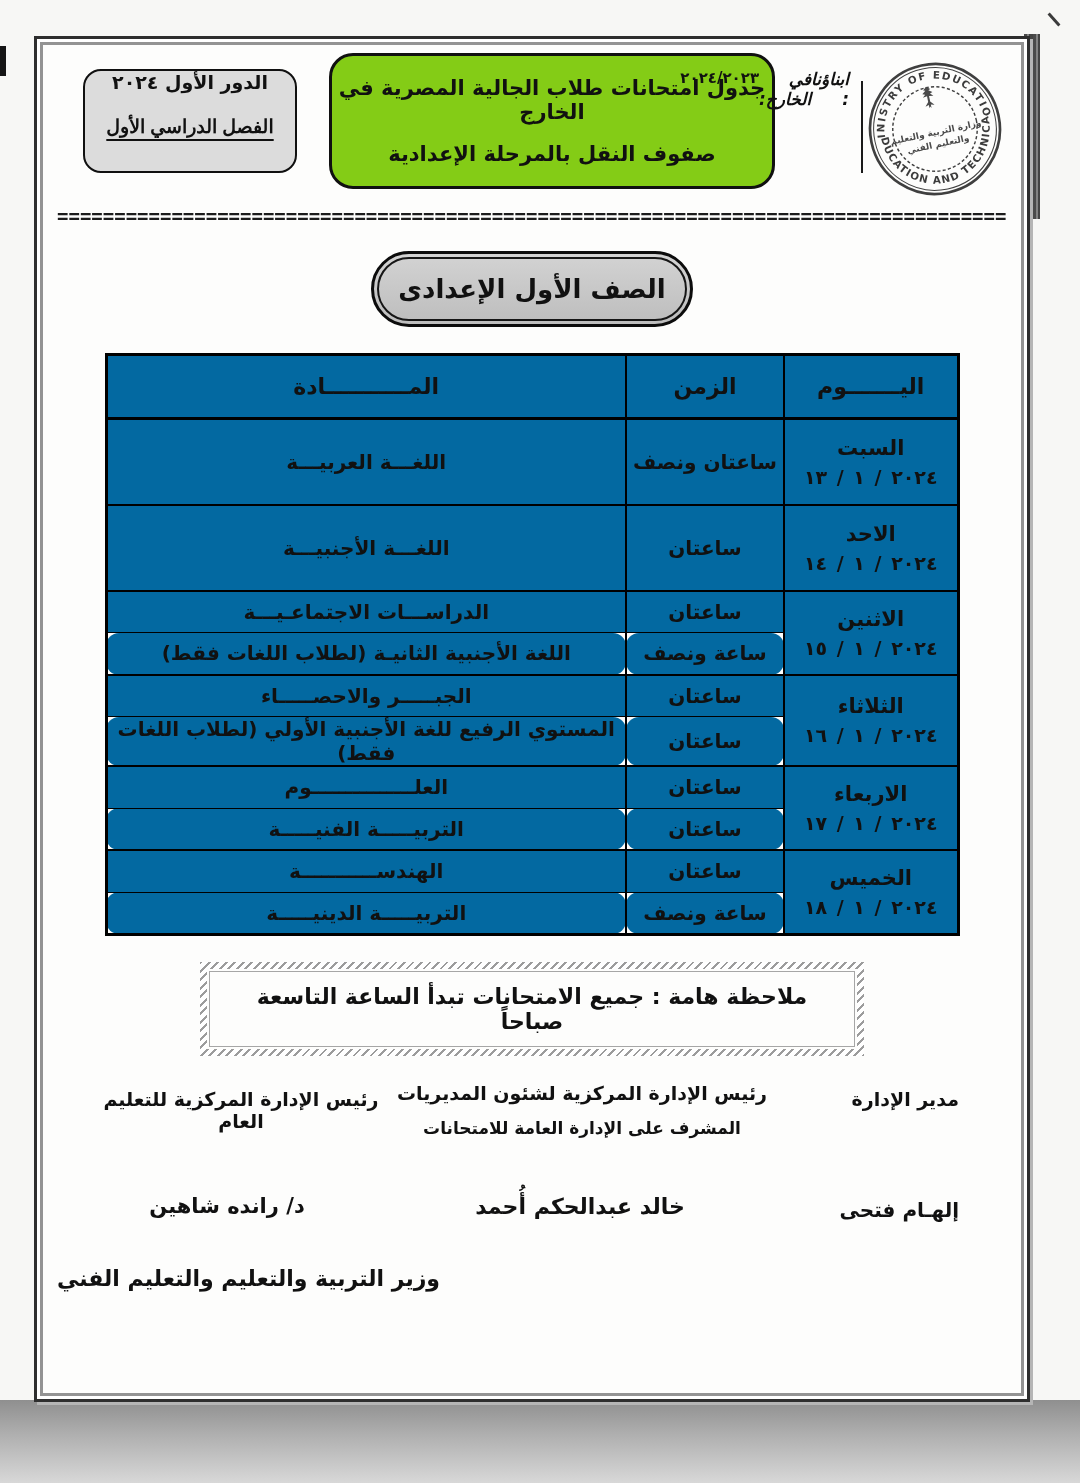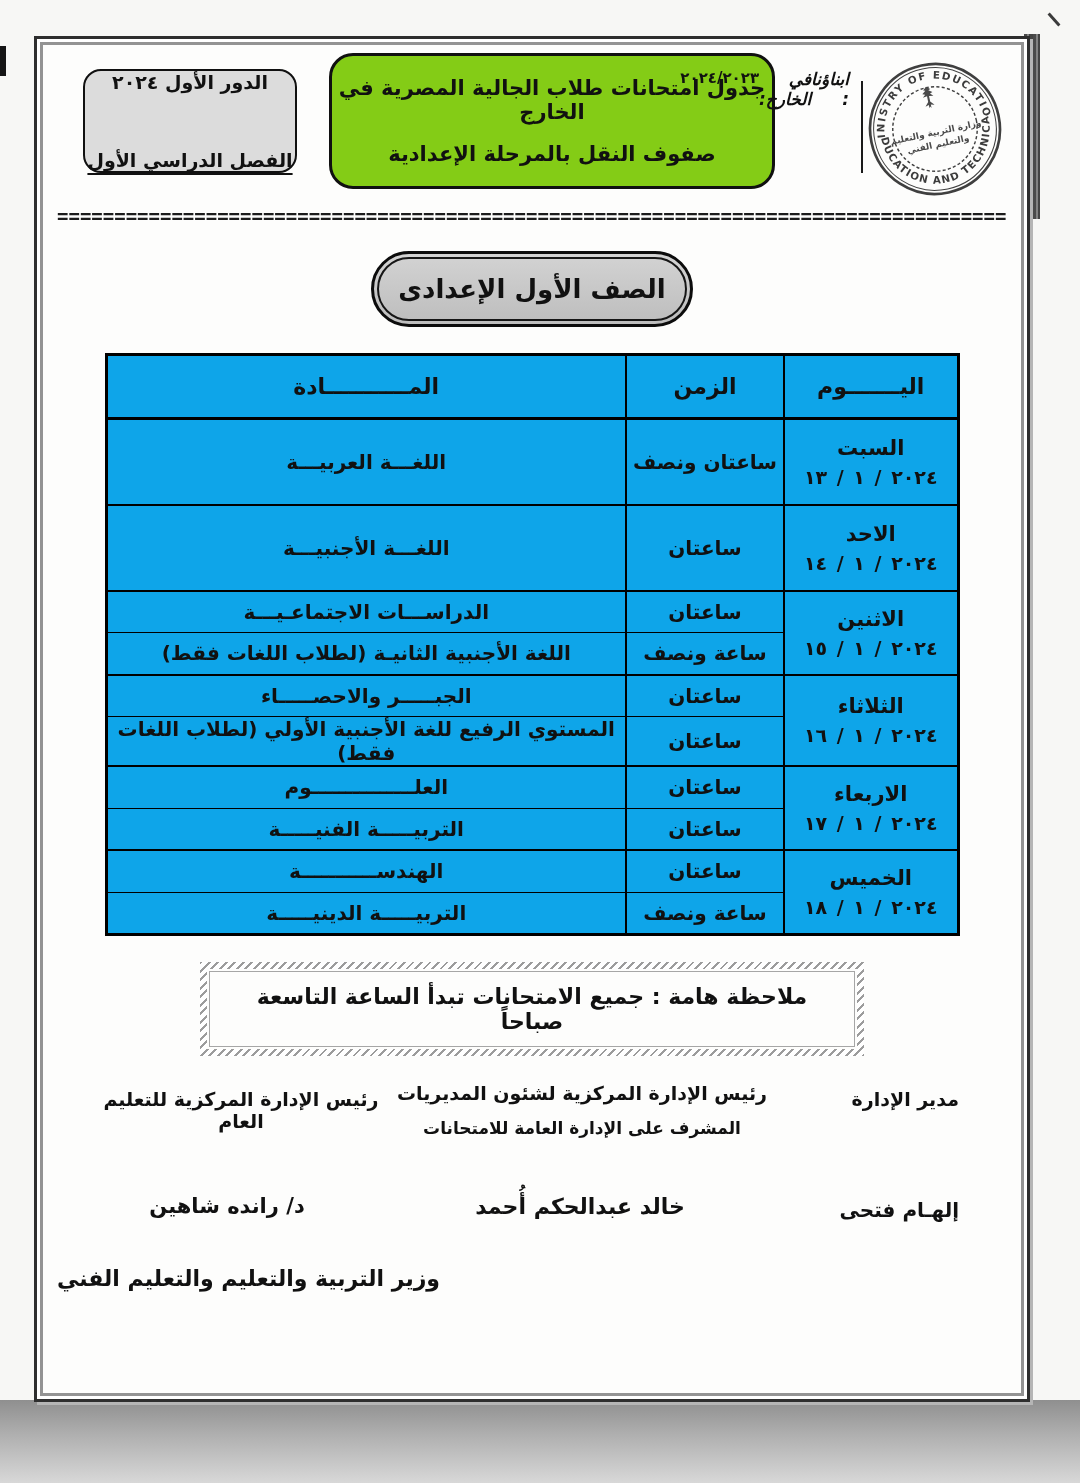--- a/index.html
+++ b/index.html
@@ -38,24 +38,24 @@
   }
   
   .header { position:relative; height:146px; }
   .session-box {
     position:absolute; right:718px; left:26px; top:16px; height:108px;
     width:auto; max-width:215px; min-width:212px; left:auto; right:auto;
   }
   .session-box {
     position:absolute; left:26px; top:16px; width:214px; height:104px;
     background:#dcdcdc; border:2.5px solid #101010; border-radius:18px;
-    display:flex; flex-direction:column; justify-content:space-between; align-items:center; gap:22px;
+    display:flex; flex-direction:column; justify-content:flex-start; align-items:center; gap:22px;
     font-weight:bold; font-size:19px;
   }
-  .session-box .u { text-decoration:underline; text-underline-offset:6px; text-decoration-thickness:2px; }
+  .session-box .u { text-decoration:underline; text-underline-offset:6px; text-decoration-thickness:2px;font-family:Liberation Serif, serif; }
   .main-title-box {
     position:absolute; left:272px; top:0; width:446px; height:136px;
     background:#84cc16; border:3px solid #101010; border-radius:24px;
     display:flex; flex-direction:column; justify-content:center; align-items:center; gap:18px;
     font-weight:bold; font-size:21px; text-align:center;
   }
   .abroad-note {
     position:absolute; right:158px; top:16px; width:108px; height:120px;
     display:flex; justify-content:space-between; align-items:flex-start;
     font-weight:bold; font-style:italic; font-size:17px; text-align:right;
@@ -83,30 +83,30 @@
   .grade-pill::before {
     content:""; position:absolute; inset:3px; border:2px solid #161616; border-radius:34px;
   }
   
   table.exams {
     margin:26px auto 0 auto; width:852px; border-collapse:collapse; table-layout:fixed;
     border:3px solid #000;
   }
   table.exams th, table.exams td {
     border:2.5px solid #000; text-align:center; vertical-align:middle;
-    font-weight:bold; background:#0ea5e9;margin-left:35px;
+    font-weight:bold; background:#0369a1;margin-left:35px;
   }
   table.exams thead th { height:64px; font-size:22px; border-bottom-width:3px; }
   .col-day   { width:174px; }
   .col-time  { width:158px; }
   .col-subj  { width:520px; }
   tr.single td { height:86px; }
   tr.sub td { height:42px; }
   tr.sub-first td { border-bottom-width:1.5px; }
-  tr.sub-last  td { border-top-width:1.5px; }
+  tr.sub-last  td { border-top-width:1.5px;border-radius:13px; }
   td.day-cell .day-name { font-size:21px; }
   td.day-cell .day-date { font-size:19px; margin-top:6px; word-spacing:3px; direction:ltr; }
   td.time-cell { font-size:20px; }
   td.subj-cell { font-size:20px; }
   
   .note-box {
     margin:26px auto 0 auto; width:664px;
     border:7px solid transparent;
     border-image:repeating-linear-gradient(135deg,#9c9c9c 0 2px,#ffffff 2px 6px) 7;
     padding:2px;

